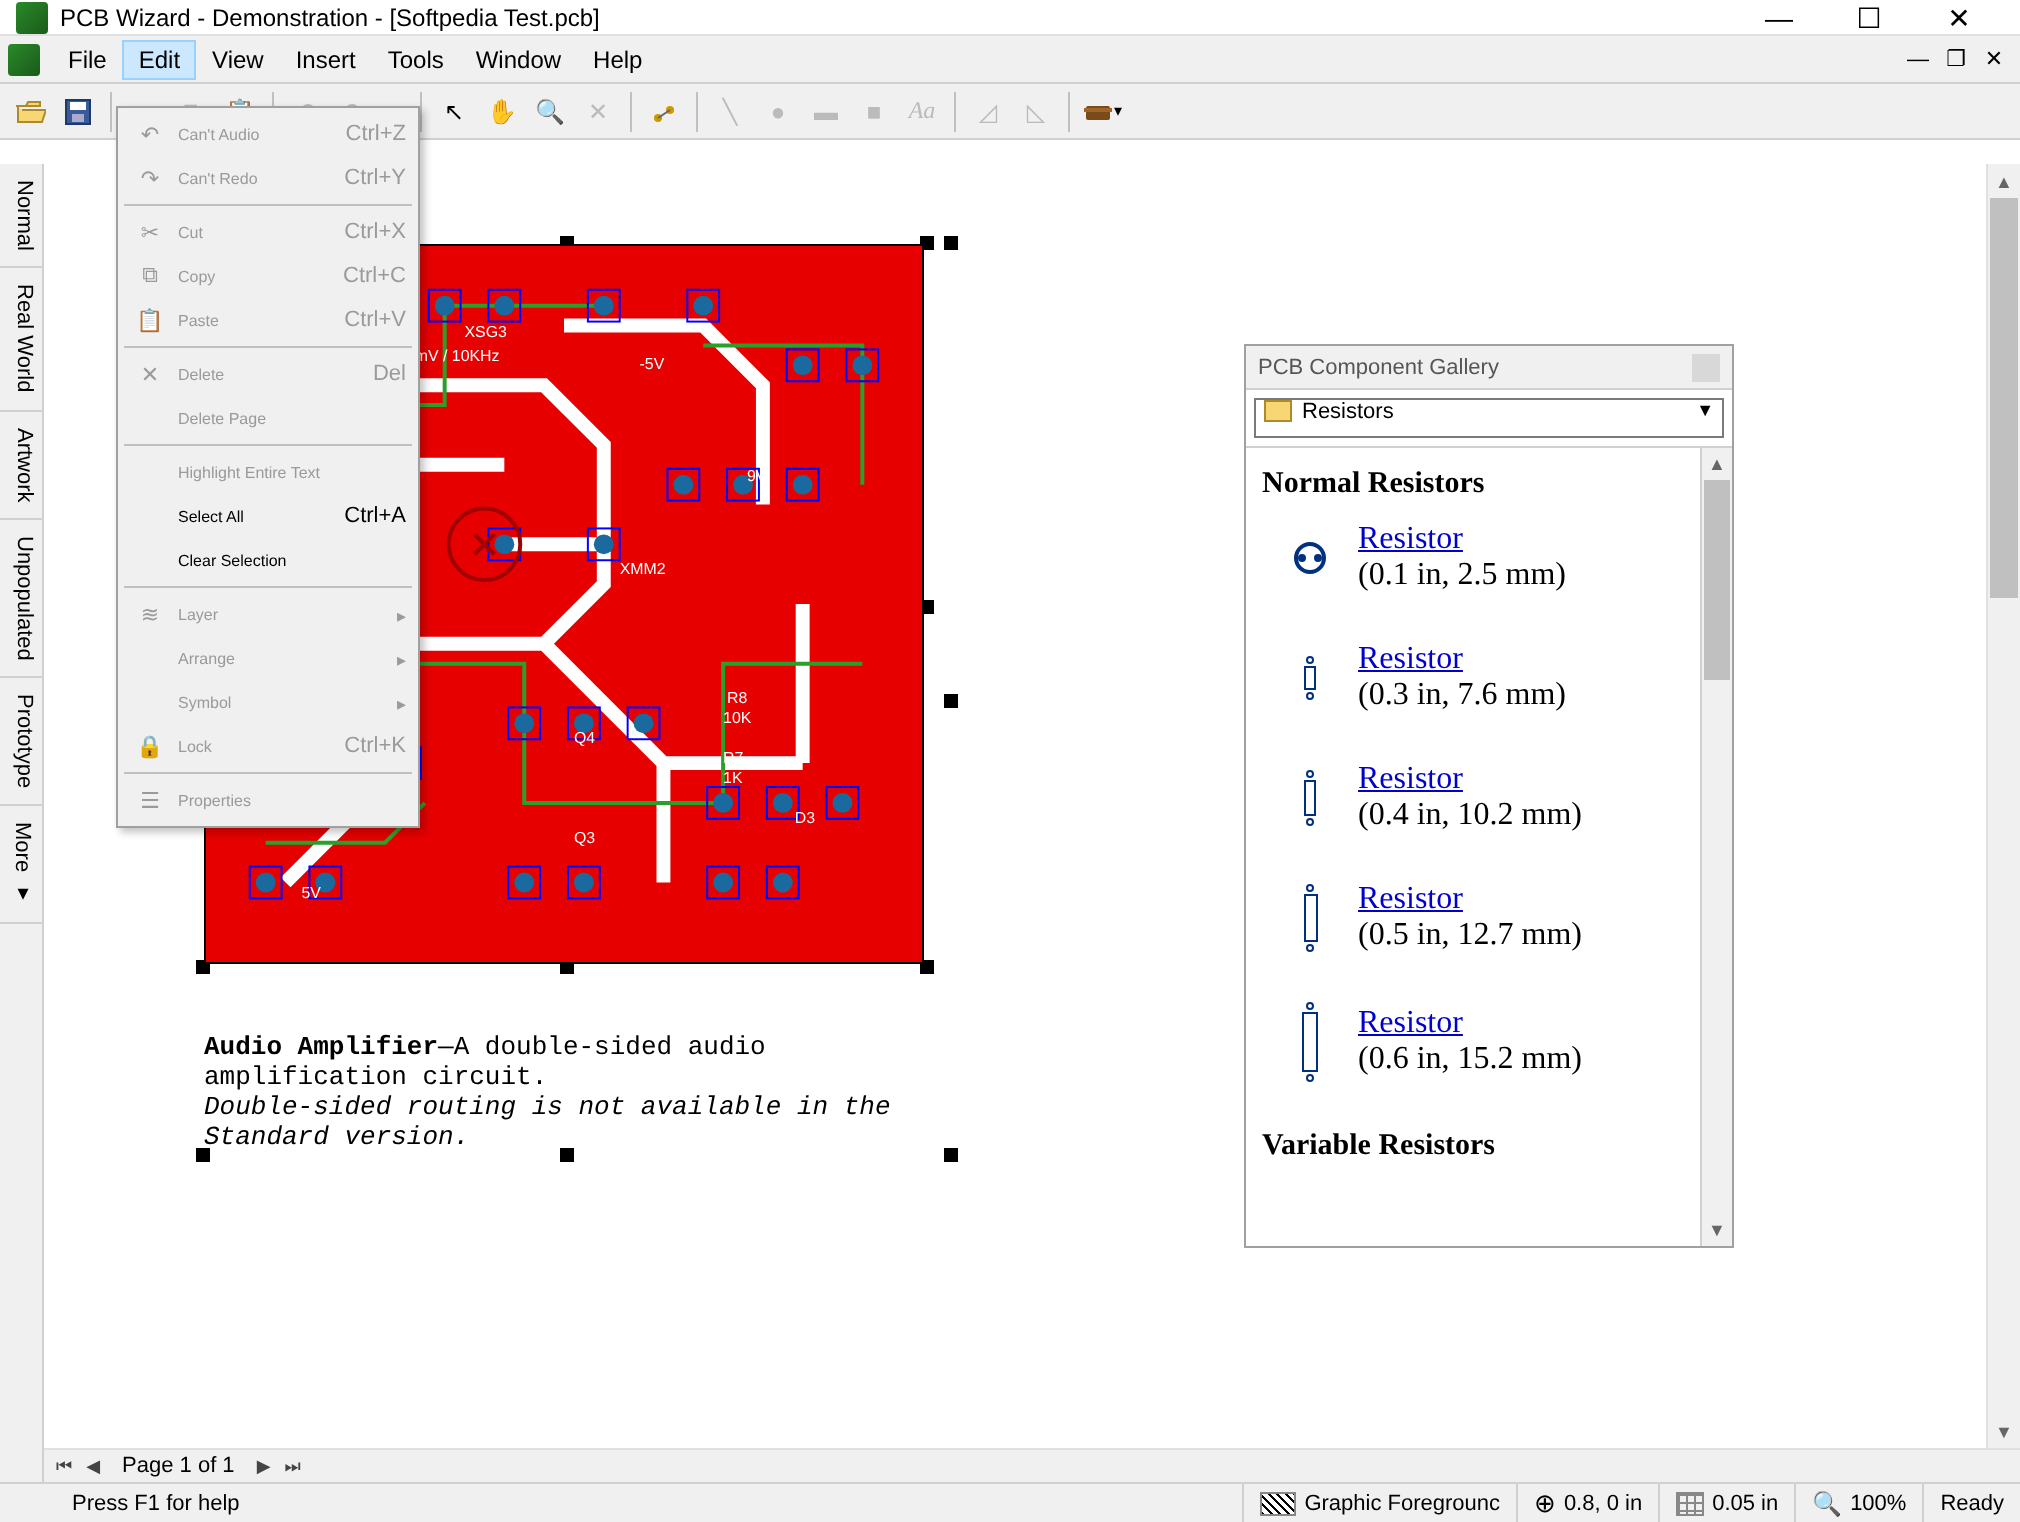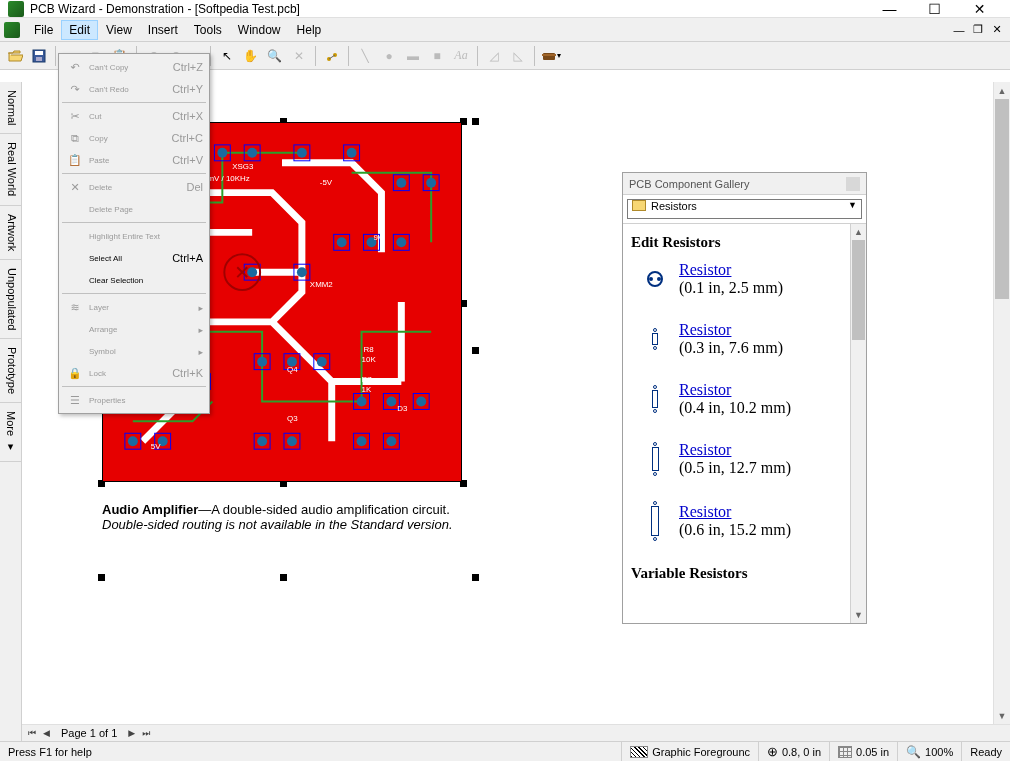--- a/index.html
+++ b/index.html
@@ -42,21 +42,21 @@
 .canvas-scroll-h .nav { display:flex; align-items:center; padding:0 4px; gap:3px; }
 .canvas-scroll-h .navbtn { font-size: 9px; color:#444; padding:0 2px; }
 .canvas-scroll-h .pg { font-size: 11px; padding: 0 6px; }
 .canvas-scroll-h .track { flex:1; position:relative; margin-left:50px; }
 .canvas-scroll-h .thumb { position:absolute; top:1px; bottom:1px; left:0; width:300px; background:#c0c0c0; }
 
 
 .board-area { position: absolute; left: 80px; top: 40px; }
 .handle { position:absolute; width:7px; height:7px; background:#000; }
 .board { width: 360px; height: 360px; background: #e60000; position: relative; border: 1px solid #000; }
-.caption { margin-top: 20px; font-family: Liberation Sans, sans-serif; font-size: 13px; width: 370px; }
+.caption { margin-top: 34px; font-family: Liberation Mono, monospace; font-size: 13px; width: 370px; }
 .caption .line2 { font-style: italic; }
 
 .board svg { position:absolute; inset:0; }
 .pad { fill:#1a6aa0; }
 .sel { stroke:#00f; fill:none; }
 .trace { stroke:#fff; stroke-width:7; fill:none; }
 .trace2 { stroke:#2aa02a; stroke-width:2; fill:none; }
 .lbl { font-size:8px; fill:#fff; font-family:Arial; }
 
 
@@ -86,21 +86,21 @@
 .gallery .gscroll { position:absolute; right:0; top:0; bottom:0; width:16px; background:#f0f0f0; border-left:1px solid #d0d0d0; }
 .gallery .gscroll .arr { position:absolute; left:0; right:0; height:16px; display:flex; align-items:center; justify-content:center; font-size:9px; color:#666; }
 .gallery .gscroll .thumb { position:absolute; top:16px; left:1px; right:1px; height:100px; background:#c0c0c0; }
 
 
 .res-ic { border:1px solid #003080; background:#fff; }
 
 
 .statusbar { position:absolute; left:0; right:0; bottom:0; height:20px; background:#f0f0f0; border-top:1px solid #d0d0d0; display:flex; align-items:center; font-size:11px; }
 .statusbar .cell { padding: 0 8px; border-left:1px solid #d0d0d0; height:100%; display:flex; align-items:center; gap:4px; }
-.statusbar .cell:first-child { border-left:none; flex:1; }
+.statusbar .cell:first-child { border-left:none; flex:1;margin-left:28px; }
 .hatch { width:18px; height:12px; background: repeating-linear-gradient(45deg,#000,#000 1px,#fff 1px,#fff 3px); border:1px solid #888; }
 .gridic { width:14px; height:12px; background: linear-gradient(#888 1px, transparent 1px) 0 0/4px 4px, linear-gradient(90deg,#888 1px, transparent 1px) 0 0/4px 4px; border:1px solid #888; }
 .cross { font-size:13px; }
 .mag { font-size:12px; }
 </style>
 </head>
 <body>
 
 <div class="titlebar">
   <div class="app-icon"></div>
@@ -308,21 +308,21 @@
       <div class="gtitle">
         <span>PCB Component Gallery</span>
         <div class="x"></div>
       </div>
       <div class="gcombo">
         <div class="folder"></div>
         <span>Resistors</span>
         <span class="dd">▼</span>
       </div>
       <div class="gbody">
-        <div class="ghead">Edit Resistors</div>
+        <div class="ghead">Normal Resistors</div>
 
         <div class="gitem">
           <div class="pic">
               <svg width="18" height="18">
                 <circle cx="9" cy="9" r="7" fill="none" stroke="#003080" stroke-width="2"></circle>
                 <circle cx="5" cy="9" r="2" fill="#003080"></circle>
                 <circle cx="13" cy="9" r="2" fill="#003080"></circle>
               </svg>
             </div>
           <div class="txt"><a>Resistor</a><br><span class="dim">(0.1 in, 2.5 mm)</span></div>
@@ -394,21 +394,21 @@
       <div class="track">
           <div class="thumb"></div>
         </div>
     </div>
   </div>
 </div>
 
 <div class="dropdown">
   <div class="row disabled">
       <span class="ico">↶</span>
-      <span class="lbl">Can't Copy</span>
+      <span class="lbl">Can't Audio</span>
       <span class="sc">Ctrl+Z</span>
     </div>
   <div class="row disabled">
       <span class="ico">↷</span>
       <span class="lbl">Can't Redo</span>
       <span class="sc">Ctrl+Y</span>
     </div>
   <hr>
   <div class="row disabled">
       <span class="ico">✂</span>

